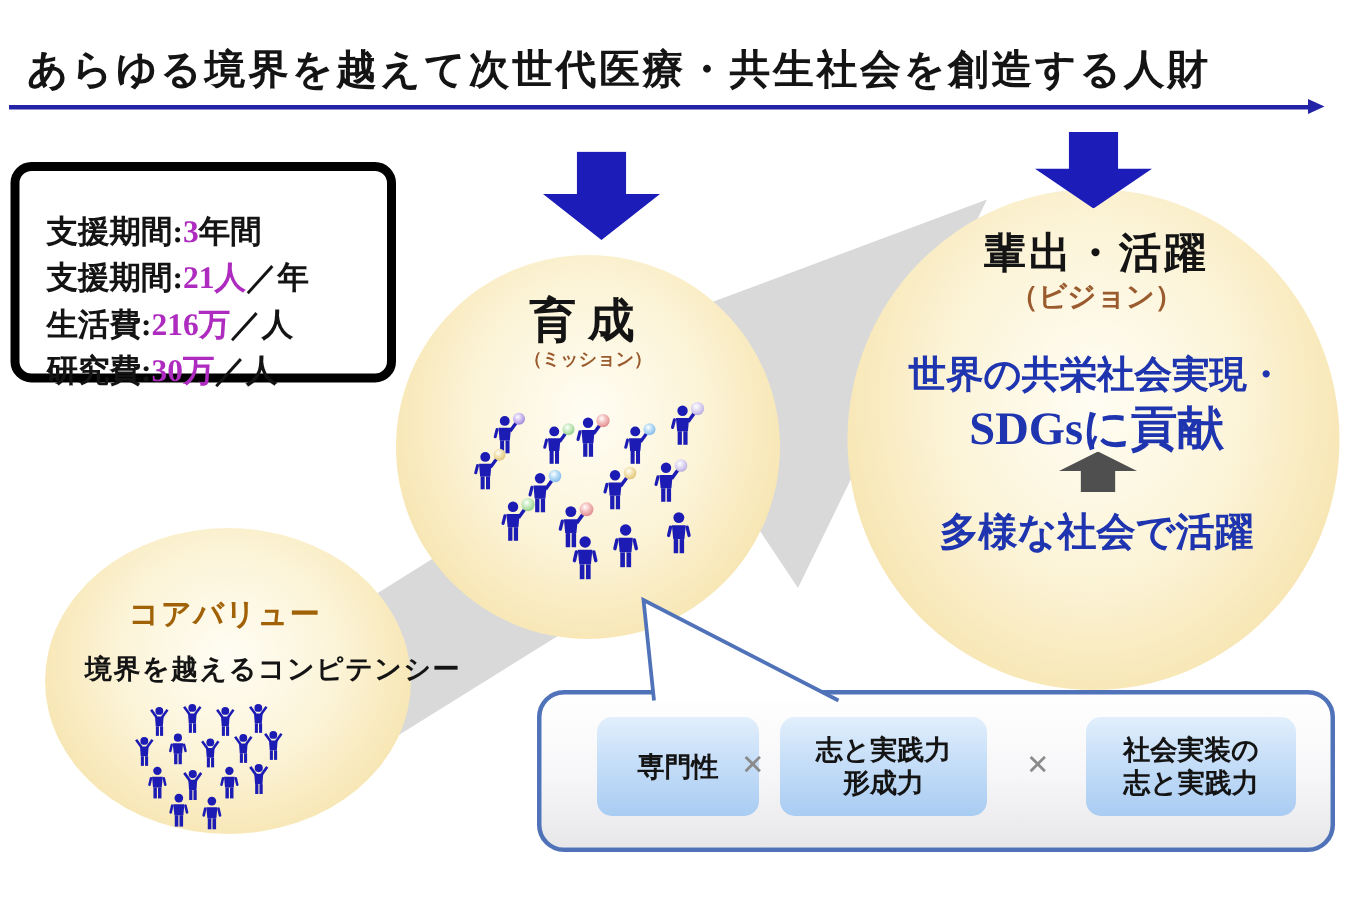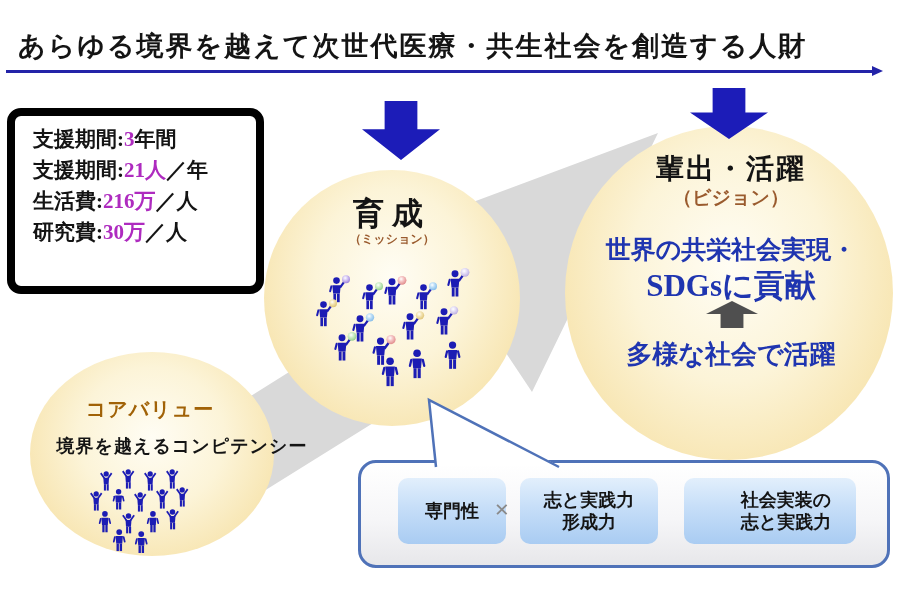--- a/index.html
+++ b/index.html
@@ -44,23 +44,23 @@
     clip-path:polygon(29% 0,71% 0,71% 48%,100% 48%,50% 100%,0 48%,29% 48%);
   }
   #mission-down-arrow{left:362px;top:101px;width:78px;height:59px;}
   #vision-down-arrow{left:690px;top:88px;width:78px;height:51px;}
   #growth-up-arrow{
     position:absolute;left:706px;top:301px;width:52px;height:27px;background:#4f4f4f;z-index:3;
     clip-path:polygon(50% 0,100% 48%,72% 48%,72% 100%,28% 100%,28% 48%,0 48%);
   }
   
   #support-box{
-    position:absolute;left:7px;top:108px;width:257px;height:186px;z-index:3;
-    border:8px solid #000000;border-radius:14px;background:#fff;box-sizing:border-box;
-    padding:8px 0 0 18px;
+    position:absolute;left:7px;top:108px;width:257px;height:147px;z-index:3;
+    border:6px solid #000000;border-radius:14px;background:#fff;box-sizing:border-box;
+    padding:25px 0 0 18px;
   }
   .srow{font-size:21px;font-weight:800;color:#141414;line-height:31px;white-space:nowrap;}
   .srow .sv{color:#ae2bbf;}
   
   .crowd{position:absolute;z-index:3;}
   #mission-crowd{left:310px;top:256px;}
   #core-crowd{left:84px;top:468px;}
   
   #callout-box{
     position:absolute;left:358px;top:460px;width:532px;height:108px;z-index:4;box-sizing:border-box;
@@ -70,21 +70,21 @@
   #callout-tail{position:absolute;left:0;top:0;z-index:5;}
   .fitem{
     position:absolute;top:478px;height:66px;z-index:6;border-radius:10px;
     background:linear-gradient(180deg,#e2effc 0%,#c6def8 45%,#a9ccf2 100%);
     display:flex;align-items:center;justify-content:center;text-align:center;
     font-size:18px;font-weight:800;color:#141414;line-height:1.25;
   }
   .fitem span{white-space:pre-line;}
   #fitem-1{left:376px;width:108px;margin-left:22px;}
   #fitem-2{left:520px;width:138px;}
-  #fitem-3{left:684px;width:140px;padding-left:32px;}
+  #fitem-3{left:724px;width:140px;}
   .fop{
     position:absolute;top:495px;width:30px;z-index:6;text-align:center;
     font-size:26px;font-weight:700;color:#8a8a8a;
   }
   #fop-1{left:487px;}
   #fop-2{left:677px;}
 </style>
 </head>
 <body>
 

